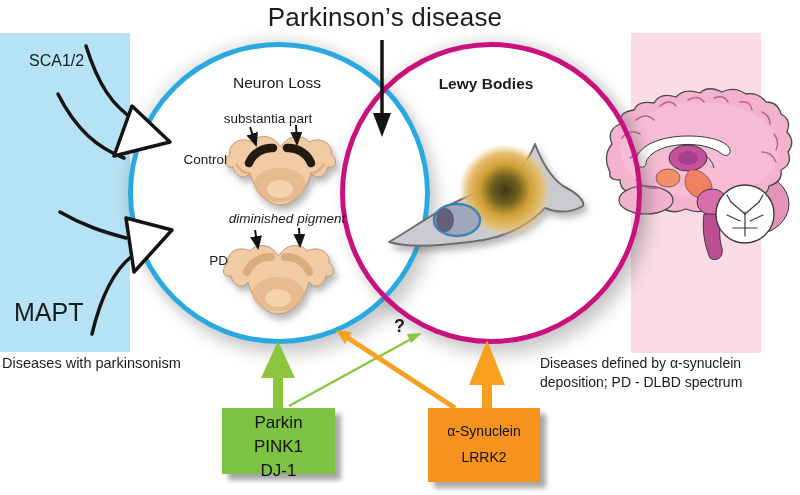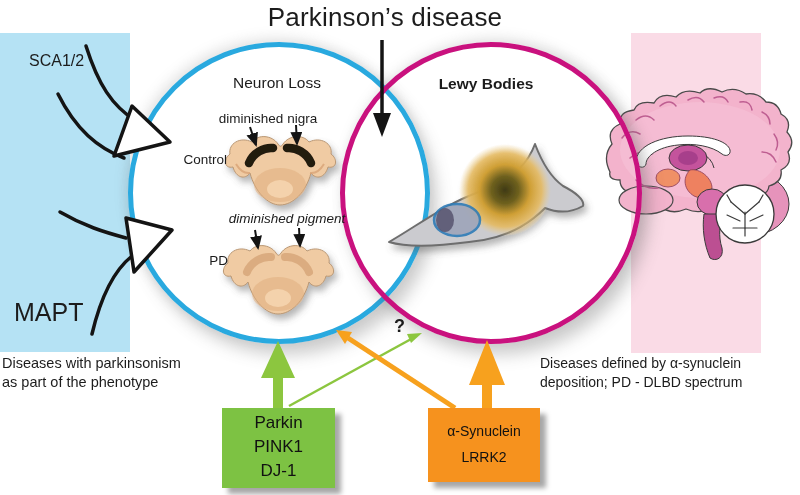--- a/index.html
+++ b/index.html
@@ -24,21 +24,21 @@
   #lbl-control{left:183px;top:152px;width:44px;text-align:right;font-size:13.5px;}
   #lbl-dp{left:217px;top:211px;width:140px;text-align:center;font-size:13.5px;font-style:italic;}
   #lbl-pd{left:202px;top:253px;width:26px;text-align:right;font-size:13.5px;}
   #lbl-sca{left:13px;top:52px;font-size:16px;margin-left:16px;}
   #lbl-mapt{left:14px;top:286px;font-size:25px;margin-top:12px;}
   #cap-left{left:2px;top:354px;width:220px;font-size:14.5px;line-height:18.5px;white-space:nowrap;}
   #cap-right{left:540px;top:354px;width:256px;text-align:left;font-size:14px;line-height:18.5px;}
   #qmark{left:394px;top:316px;font-size:18px;font-weight:600;}
   
   .gene-box{z-index:5;text-align:center;color:#111;}
-  #box-green{left:222px;top:408px;width:113px;height:80px;background:#7dc243;
+  #box-green{left:222px;top:408px;width:113px;height:66px;background:#7dc243;
      box-shadow:6px 6px 5px rgba(0,0,0,.35);font-size:17px;line-height:24px;padding-top:3px;box-sizing:border-box;}
   #box-orange{left:428px;top:408px;width:112px;height:74px;background:#f6921e;
      box-shadow:6px 6px 5px rgba(0,0,0,.35);font-size:14px;line-height:26px;padding-top:10px;box-sizing:border-box;}
   svg{position:absolute;left:0;top:0;z-index:4;pointer-events:none;}
   #brain-layer{z-index:2;}
 </style>
 </head>
 <body>
 
 <div id="fig">
@@ -195,31 +195,30 @@
     </g>
     <g>
       <line x1="455" y1="408" x2="348" y2="338" stroke="#f7a11e" stroke-width="5"></line>
       <polygon points="336,330 352,332 345,344" fill="#f7a11e"></polygon>
     </g>
   </svg>
 
   <div class="abs lbl" id="title">Parkinson’s disease</div>
   <div class="abs lbl" id="lbl-neuron">Neuron Loss</div>
   <div class="abs lbl" id="lbl-lewy">Lewy Bodies</div>
-  <div class="abs lbl" id="lbl-sn">diminished nigra</div>
+  <div class="abs lbl" id="lbl-sn">substantia part</div>
   <div class="abs lbl" id="lbl-control">Control</div>
   <div class="abs lbl" id="lbl-dp">diminished pigment</div>
   <div class="abs lbl" id="lbl-pd">PD</div>
   <div class="abs lbl" id="lbl-sca">SCA1/2</div>
   <div class="abs lbl" id="lbl-mapt">MAPT</div>
   <div class="abs lbl" id="qmark">?</div>
 
   <div class="abs lbl" id="cap-left">
     <div>Diseases with parkinsonism</div>
-    <div>as part of the phenotype</div>
   </div>
   <div class="abs lbl" id="cap-right">
     <div>Diseases defined by α-synuclein</div>
     <div>deposition; PD - DLBD spectrum</div>
   </div>
 
   <div class="abs gene-box" id="box-green">
     <div>Parkin</div>
     <div>PINK1</div>
     <div>DJ-1</div>

